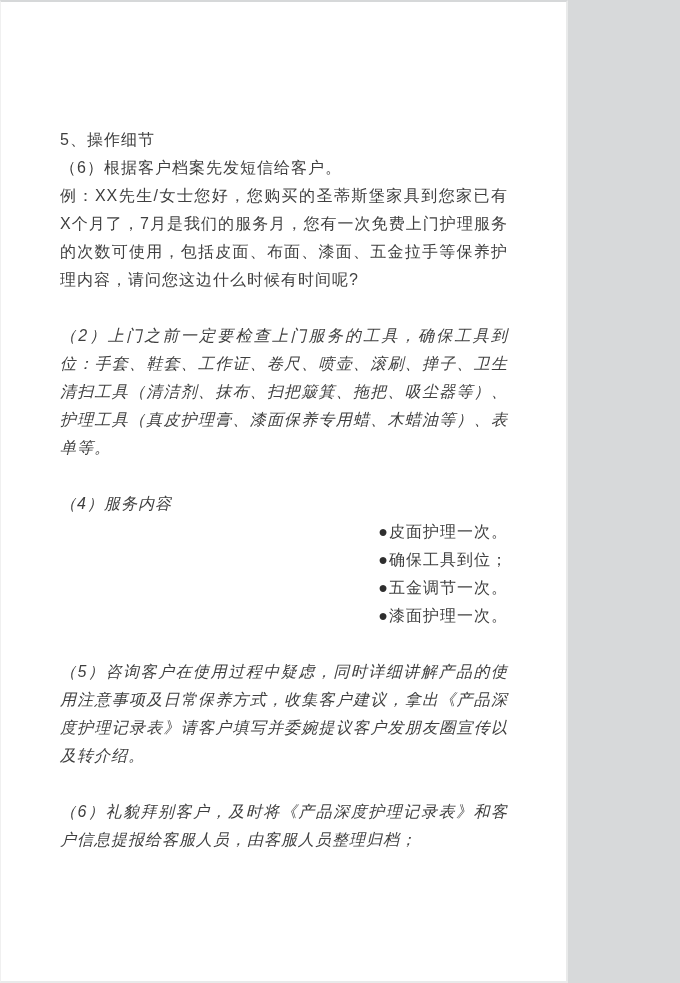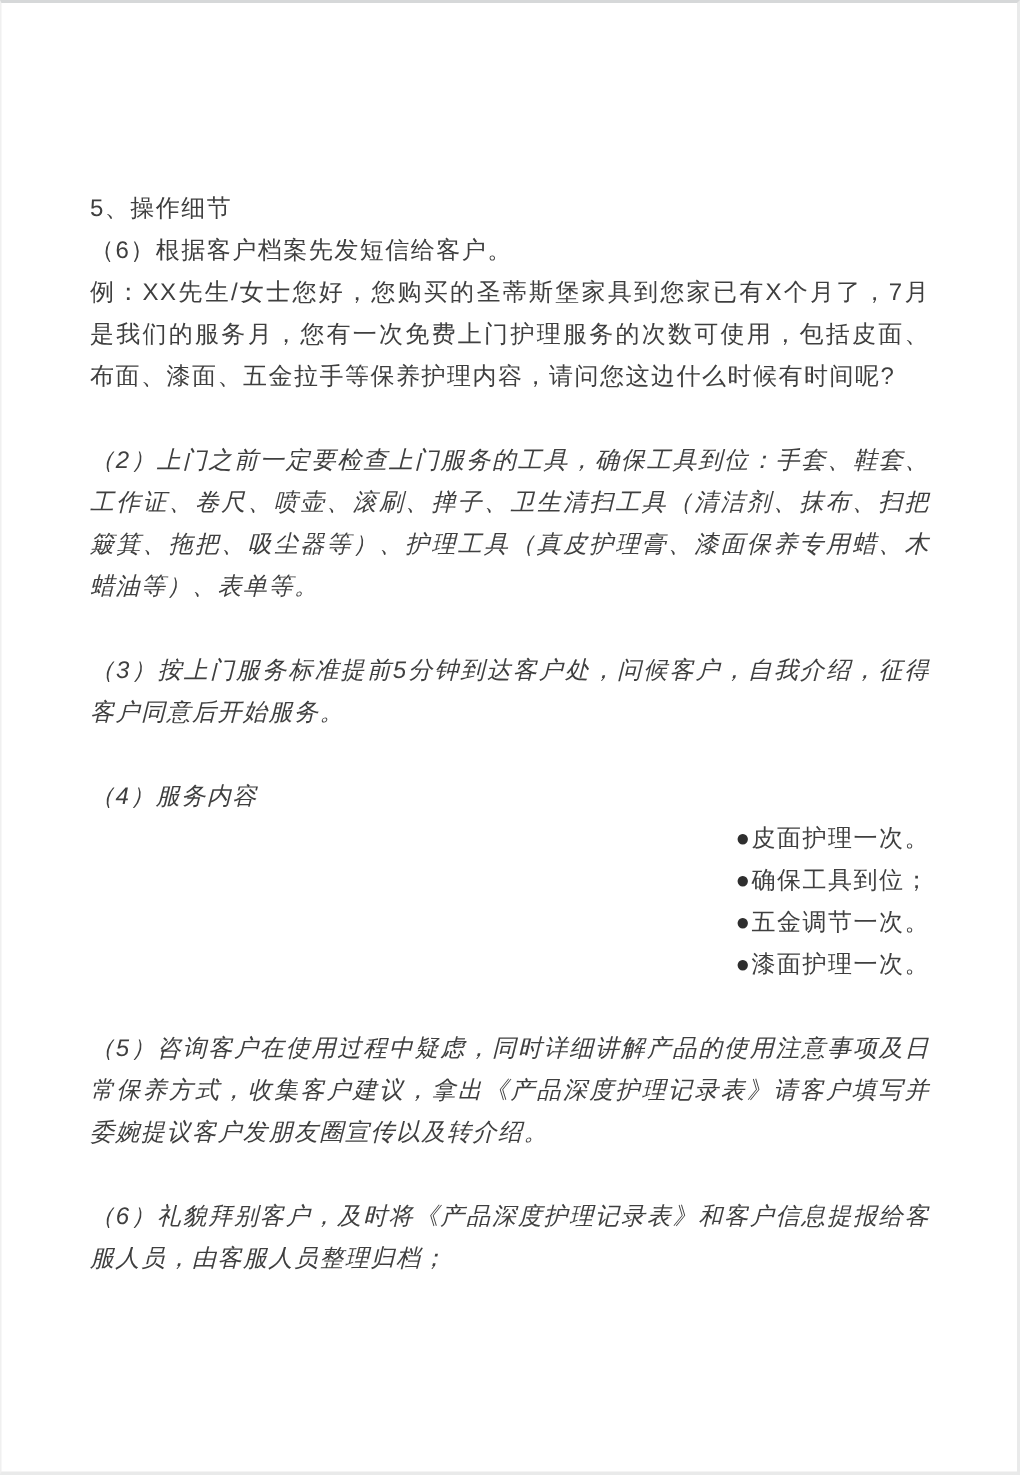--- a/index.html
+++ b/index.html
@@ -2,21 +2,21 @@
 <html><head>
 <meta charset="utf-8">
 <style>
   html, body {
     margin: 0;
     padding: 0;
     background: #d7d9da;
   }
   .canvas {
     position: relative;
-    width: 680px;
+    width: 568px;
     height: 983px;
     box-sizing: border-box;
     background: #ffffff;
     border-top: 2px solid #d6d8d9;
     border-right: 2px solid #e9eaea;
     border-bottom: 2px solid #e9eaea;
     border-left: 1px solid #f0f0f0;
     overflow: hidden;
     font-family: "Liberation Sans", "DejaVu Sans", sans-serif;
   }
@@ -57,21 +57,20 @@
   <div class="doc">
 
     <p class="single">5、操作细节</p>
 
     <p class="single">（6）根据客户档案先发短信给客户。</p>
 
     <p>例：XX先生/女士您好，您购买的圣蒂斯堡家具到您家已有X个月了，7月是我们的服务月，您有一次免费上门护理服务的次数可使用，包括皮面、布面、漆面、五金拉手等保养护理内容，请问您这边什么时候有时间呢?</p>
 
     <p class="gap">（2）上门之前一定要检查上门服务的工具，确保工具到位：手套、鞋套、工作证、卷尺、喷壶、滚刷、掸子、卫生清扫工具（清洁剂、抹布、扫把簸箕、拖把、吸尘器等）、护理工具（真皮护理膏、漆面保养专用蜡、木蜡油等）、表单等。</p>
 
-    <p class="gap">（3）按上门服务标准提前5分钟到达客户处，问候客户，自我介绍，征得客户同意后开始服务。</p>
 
     <p class="single gap">（4）服务内容</p>
 
     <div>
       <div class="bullet-line">
         <span class="bullet-marker">●</span><span>皮面护理一次。</span>
       </div>
       <div class="bullet-line">
         <span class="bullet-marker">●</span><span>确保工具到位；</span>
       </div>

